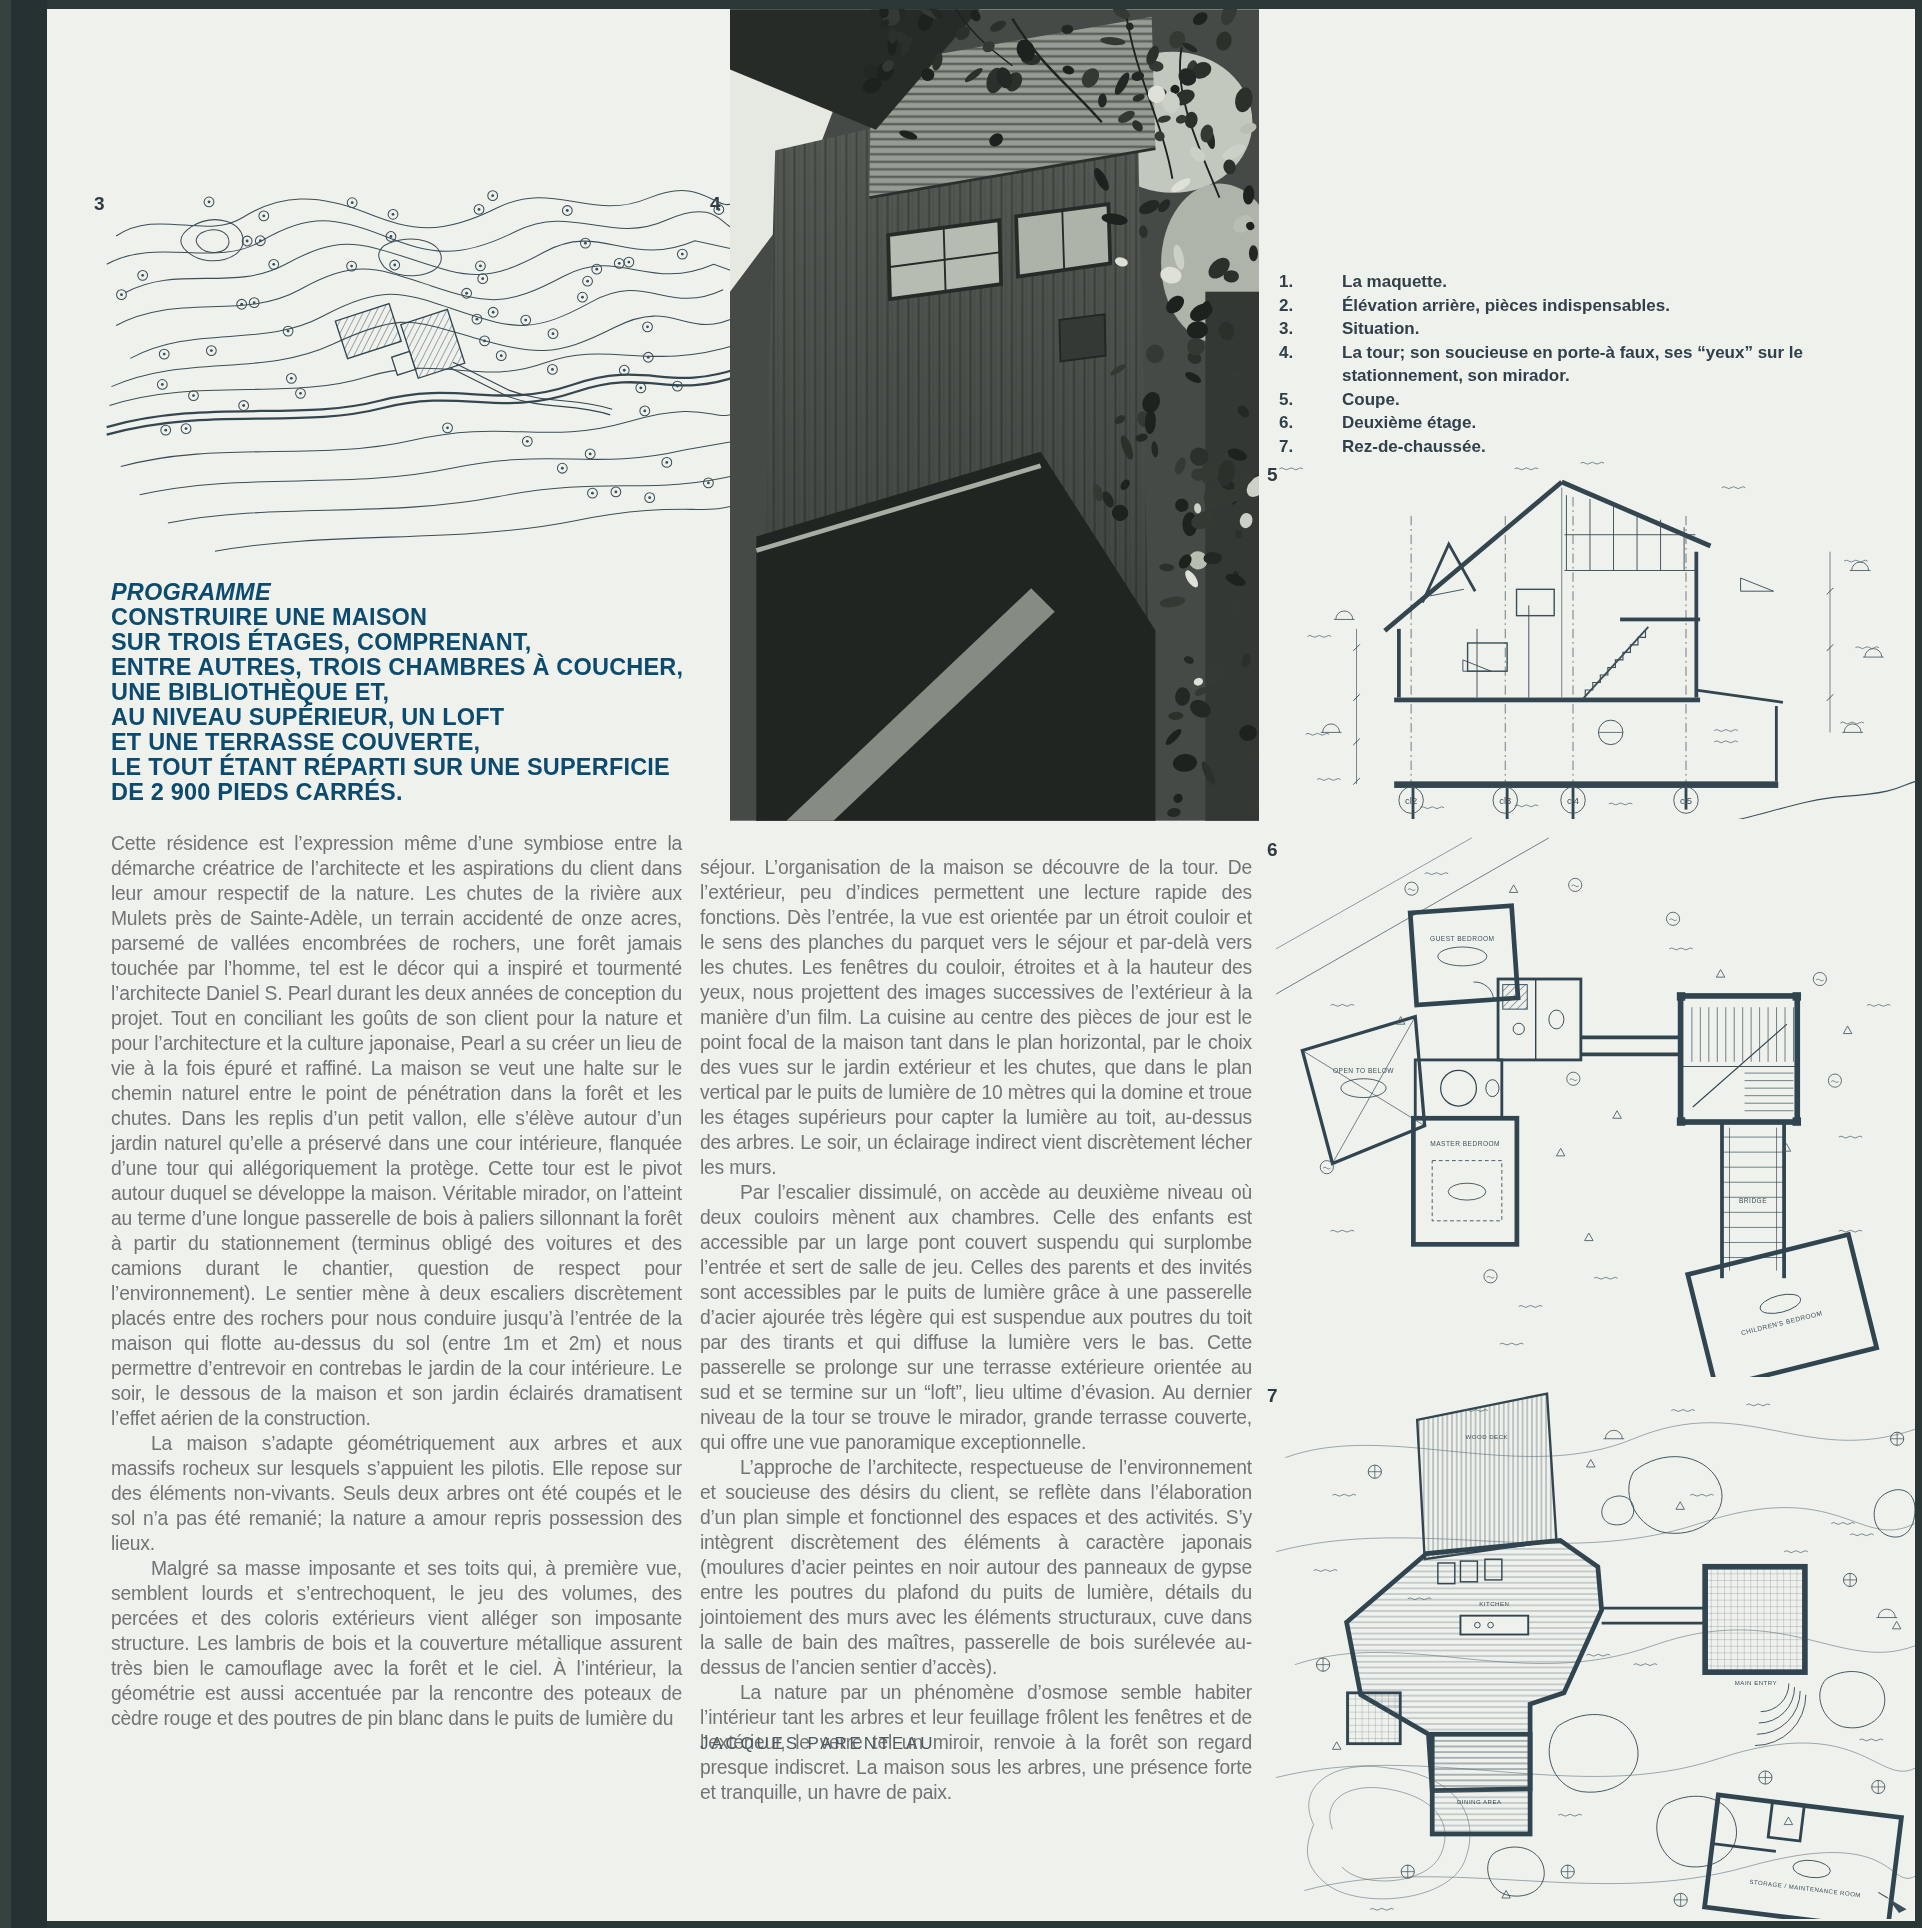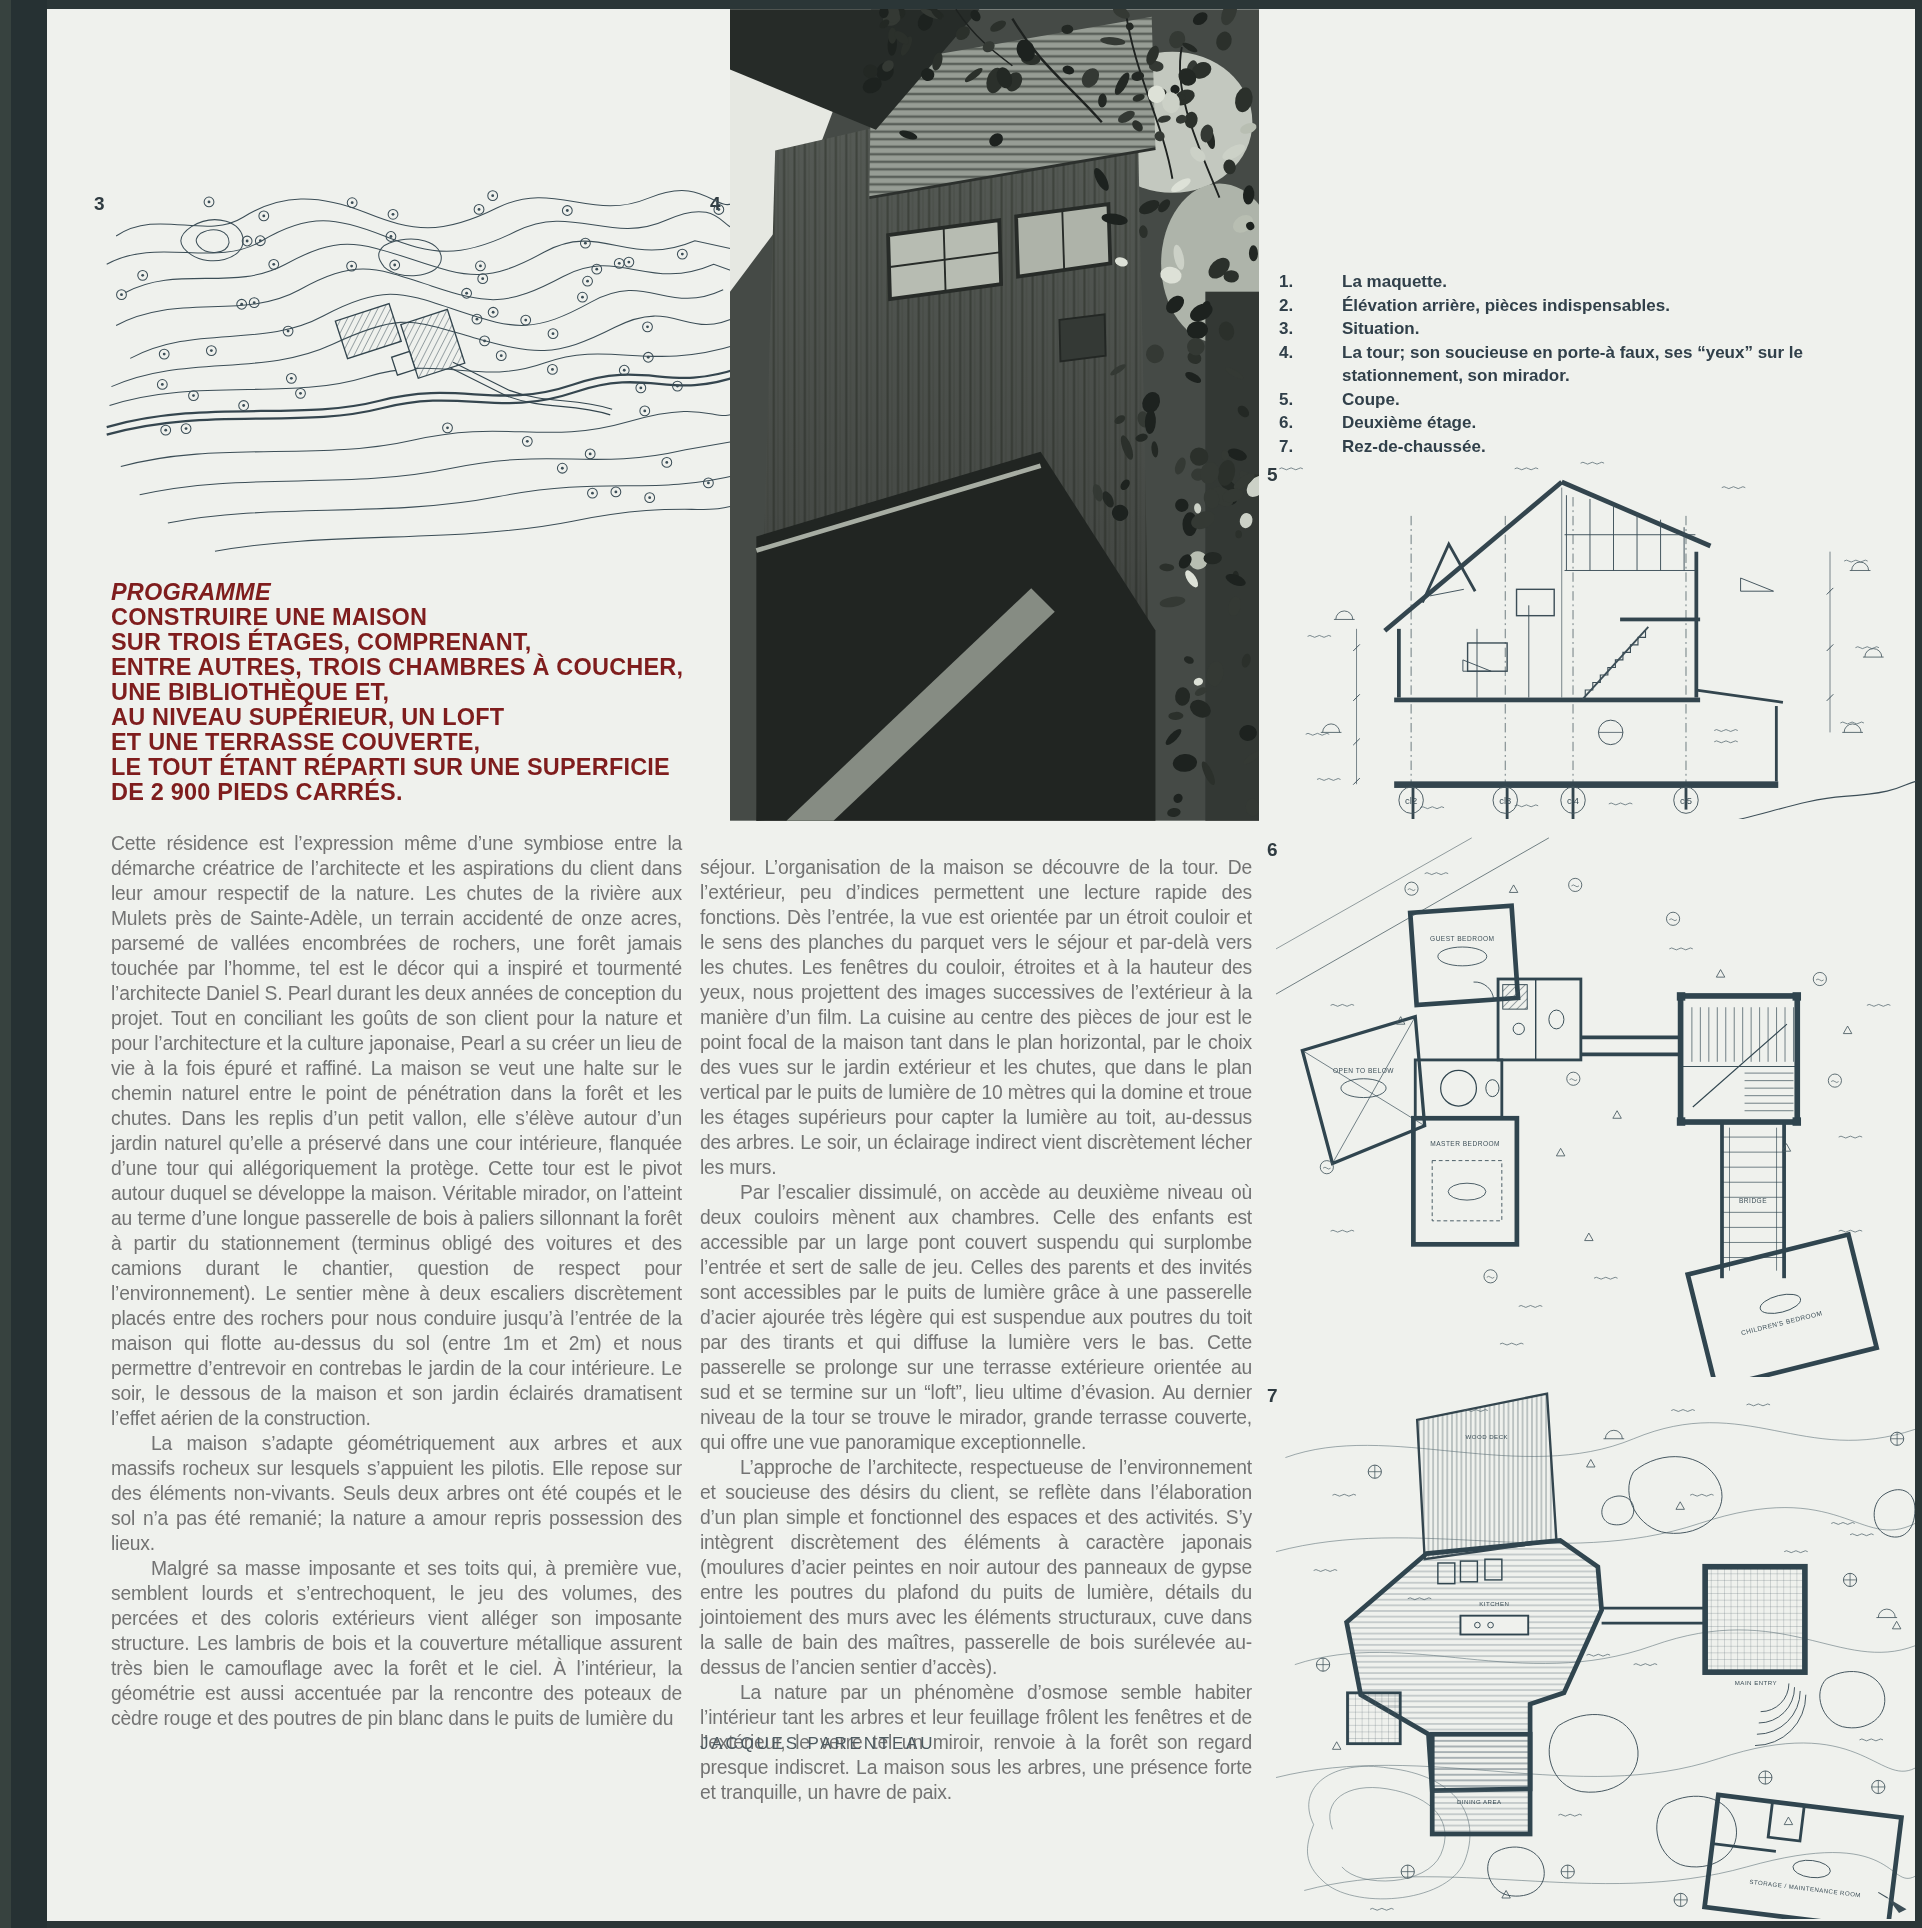--- a/index.html
+++ b/index.html
@@ -4,21 +4,21 @@
 <style>
   html,body{margin:0;padding:0;background:#2c3638;}
   #root{position:relative;width:1923px;height:1928px;background:linear-gradient(90deg,#39451f00,#0000),#2b3637;overflow:hidden;
         font-family:"Liberation Sans",sans-serif;}
   #frame-left{position:absolute;left:0;top:0;width:47px;height:1928px;background:linear-gradient(90deg,#37423f 0 11.3px,#28403d00 11.3px),#263133;}
   #page{position:absolute;left:47px;top:9.4px;width:1868px;height:1912px;background:#eff1ed;}
   .figlabel{position:absolute;font-weight:bold;font-size:19px;color:#2f3b41;line-height:19px;}
   .col{position:absolute;text-align:justify;font-size:19.3px;line-height:25px;color:#737373;letter-spacing:-0.2px;}
   .col p{margin:0;text-indent:40px;}
   .col p.first{text-indent:0;}
-  #programme{position:absolute;left:64px;top:571px;width:584px;font-weight:bold;font-size:23.5px;line-height:25px;color:#7f1d1d;letter-spacing:0.2px;}
+  #programme{position:absolute;left:64px;top:571px;width:584px;font-weight:bold;font-size:23.5px;line-height:25px;color:#0c4a6e;letter-spacing:0.2px;}
   #programme .prog-title{font-style:italic;}
   #captions{position:absolute;left:1232px;top:261px;width:612px;font-weight:bold;font-size:17px;line-height:23.5px;color:#31404a;}
   .cap-row{display:flex;}
   .cap-num{width:36px;flex:none;}
   .cap-text{flex:1;margin-left:27px;}
   #byline{position:absolute;left:653px;top:1725px;font-size:17px;letter-spacing:2.8px;color:#4d5a60;}
   svg text{font-family:"Liberation Sans",sans-serif;}
   .drw{position:absolute;}
 </style>
 </head>

